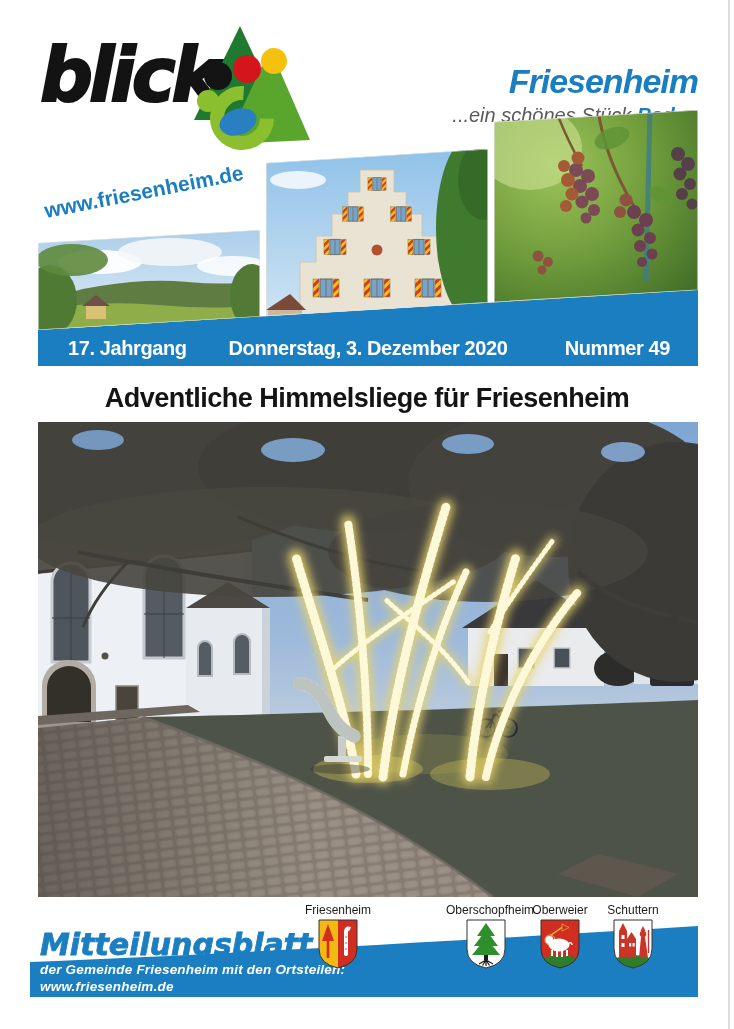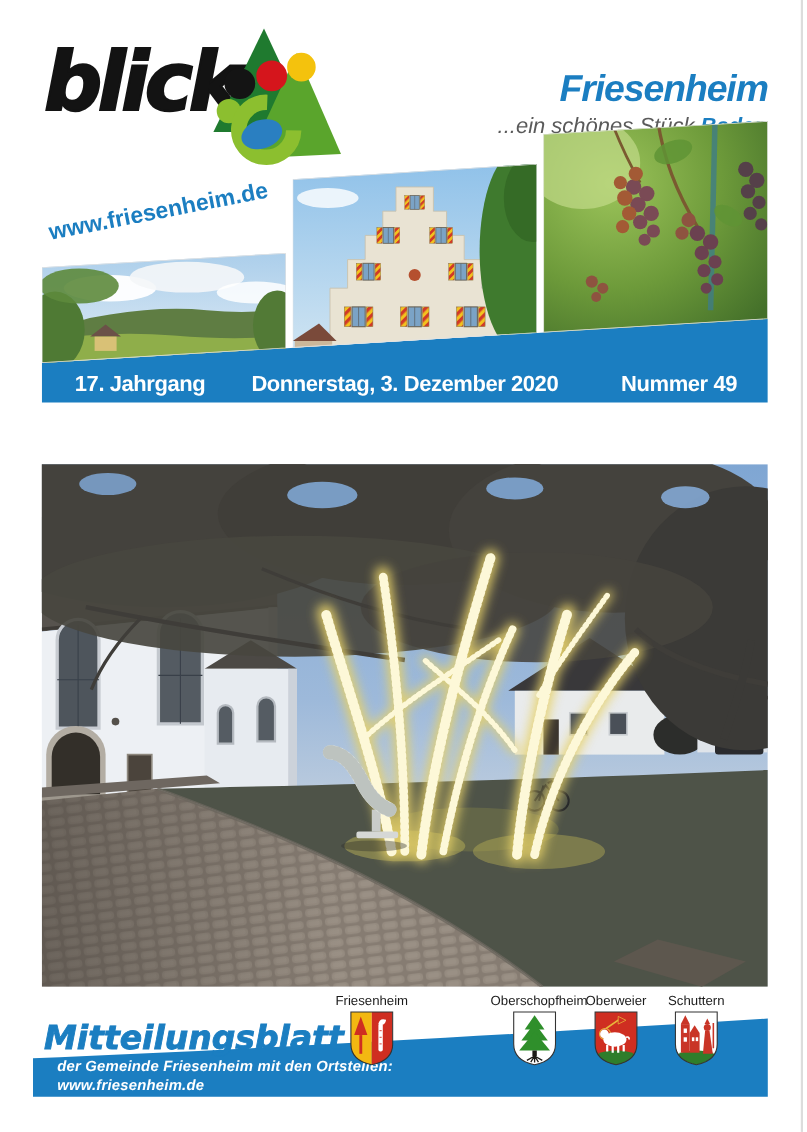--- a/index.html
+++ b/index.html
@@ -29,21 +29,21 @@
 
   
   .main-photo{position:absolute;left:38px;top:422px;width:660px;height:475px;}
 
   
   .footer-band{position:absolute;left:0;top:900px;width:734px;height:129px;}
   .foot-title{position:absolute;left:40px;top:927px;font-family:"DejaVu Sans",sans-serif;
               font-size:30px;font-weight:bold;font-style:italic;color:#1b7ec1;letter-spacing:0;
               -webkit-text-stroke:0.8px #1b7ec1;}
   .foot-sub{position:absolute;left:40px;color:#fff;font-weight:bold;font-style:italic;
-            font-size:13.5px;letter-spacing:0.2px;margin-left:12px;}
+            font-size:13.5px;letter-spacing:0.2px;}
   .foot-sub.l1{top:962px;}
   .foot-sub.l2{top:979px;}
   .shield-item{position:absolute;width:80px;text-align:center;top:903px;}
   .shield-item .lbl{font-size:12px;color:#1b1b1b;margin-bottom:2px;}
   .shield-item svg{display:inline-block;}
 </style>
 </head>
 <body>
 
 <div class="page">
@@ -192,20 +192,21 @@
       <polygon points="456,12 660,0 660,180 456,192.3" fill="none" stroke="#e3e3e3" stroke-width="1.2"></polygon>
     </g>
 
     <text transform="translate(8,108) rotate(-11)" font-size="21" font-weight="bold" fill="#1b7ec1" font-family="Liberation Sans, sans-serif">www.friesenheim.de</text>
 
     <text x="30" y="245" font-size="20" font-weight="bold" fill="#ffffff" letter-spacing="-0.4">17. Jahrgang</text>
     <text x="330" y="245" text-anchor="middle" font-size="20" font-weight="bold" fill="#ffffff" letter-spacing="-0.4">Donnerstag, 3. Dezember 2020</text>
     <text x="632" y="245" text-anchor="end" font-size="20" font-weight="bold" fill="#ffffff" letter-spacing="-0.4">Nummer 49</text>
   </svg>
 
+  <div class="headline">Adventliche Himmelsliege für Friesenheim</div>
 
   <svg class="main-photo" viewBox="0 0 660 475">
     <defs>
       <linearGradient id="skyG" x1="0" y1="0" x2="0" y2="1">
         <stop offset="0" stop-color="#7fa6d3"></stop>
           <stop offset="0.45" stop-color="#9db9da"></stop>
         <stop offset="0.75" stop-color="#cdd6e0"></stop>
           <stop offset="1" stop-color="#dadfe4"></stop>
       </linearGradient>
       <pattern id="cob" width="17" height="10" patternUnits="userSpaceOnUse" patternTransform="rotate(-7)">

